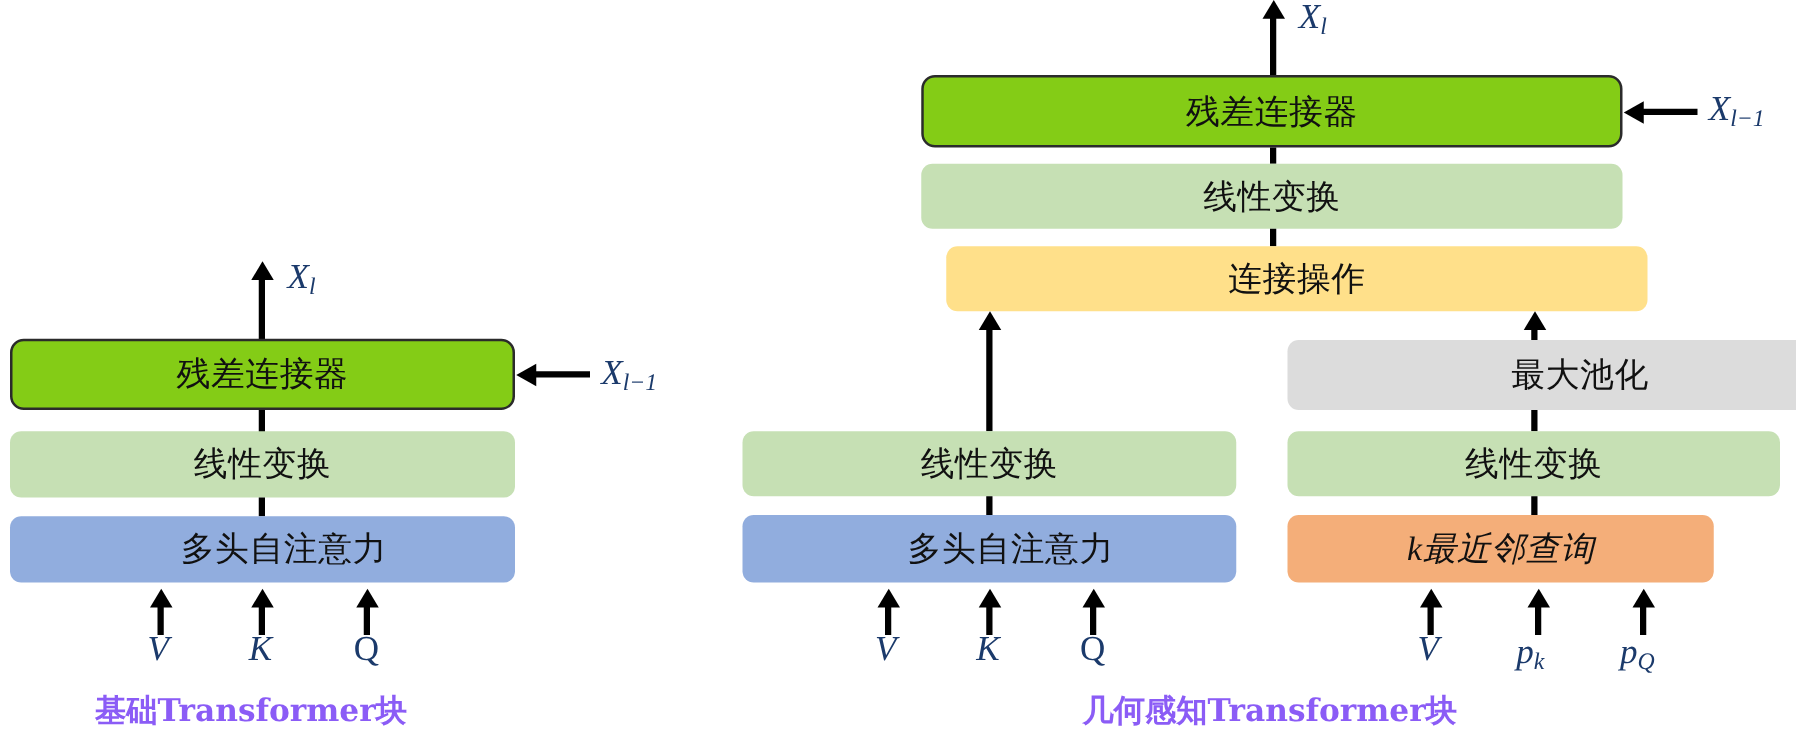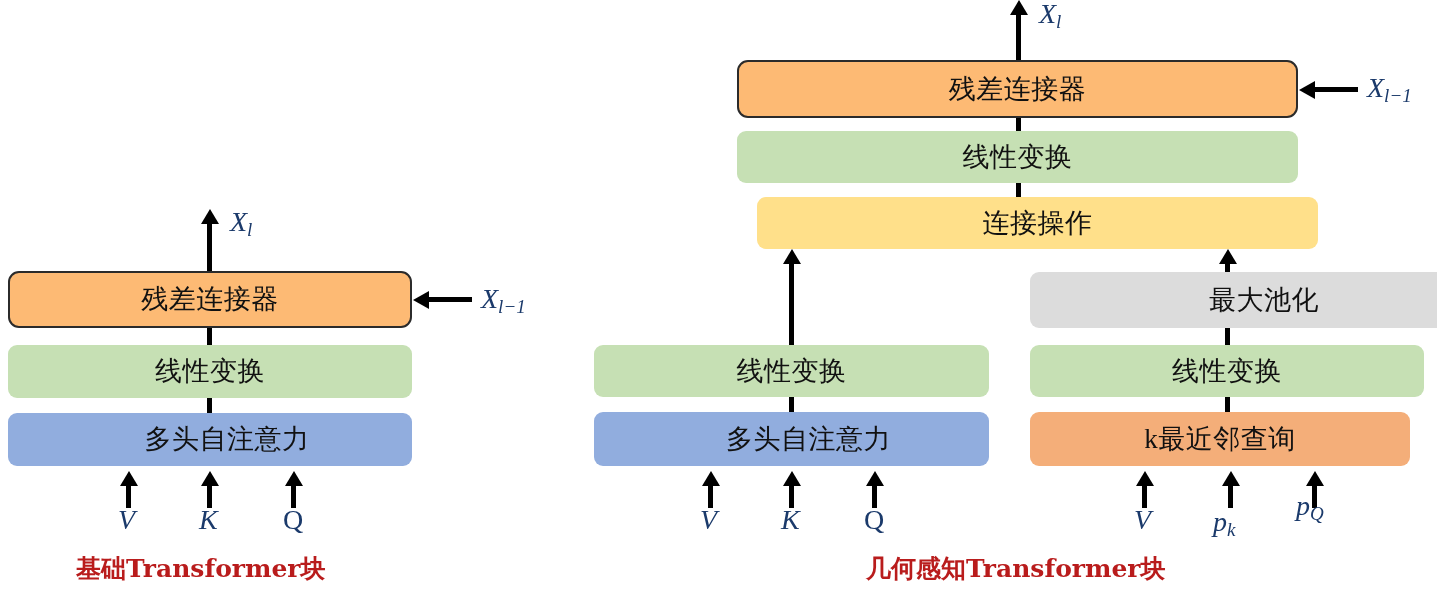--- a/index.html
+++ b/index.html
@@ -13,21 +13,21 @@
   
   .box{
     position:absolute;box-sizing:border-box;
     display:flex;align-items:center;justify-content:center;
     border-radius:9px;
     font-size:27px;line-height:1;
     color:#111111;
     letter-spacing:.5px;
     white-space:nowrap;
   }
-  .box.plain{background:#fdba74;border:2px solid #2b2b2b;border-radius:11px;}
+  .box.plain{background:#84cc16;border:2px solid #2b2b2b;border-radius:11px;}
   .box.green{background:#c6e0b4;}
   .box.blue{background:#91adde;padding-left:34px;}
   .box.yellow{background:#ffe08a;}
   .box.gray{background:#dcdcdc;}
   .box.orange{background:#f4ae79;}
 
   
   .vline{position:absolute;background:#000000;width:5px;}
   .hline{position:absolute;background:#000000;height:5px;}
   .arrowhead-up{
@@ -55,21 +55,21 @@
   }
   .math .sub{font-size:19px;vertical-align:-5px;font-style:italic;}
   .math.upright{font-style:normal;}
 
   
   .caption{
     position:absolute;
     font-family:"DejaVu Serif","Liberation Serif",serif;
     font-weight:700;
     font-size:25px;
-    color:#b91c1c;
+    color:#8b5cf6;
     white-space:nowrap;
     line-height:1;
   }
 </style>
 </head>
 <body>
 
 <div class="stage">
 
   <div class="vline" style="left:207px;top:222px;height:50px;"></div>
@@ -155,35 +155,35 @@
   <div class="arrowhead-up" style="left:1219px;top:249px;"></div>
 
   <div class="box gray" style="left:1030px;top:272px;width:468px;height:56px;text-align:center;">最大池化</div>
 
   <div class="vline" style="left:1225px;top:328px;height:17px;"></div>
 
   <div class="box green" style="left:1030px;top:345px;width:394px;height:52px;">线性变换</div>
 
   <div class="vline" style="left:1225px;top:397px;height:15px;"></div>
 
-  <div class="box orange" style="left:1030px;top:412px;width:380px;height:54px;">k最近邻查询</div>
+  <div class="box orange" style="left:1030px;top:412px;width:341px;height:54px;font-style:italic;">k最近邻查询</div>
 
   <div class="vline" style="left:1142px;top:484px;height:24px;"></div>
   <div class="arrowhead-up" style="left:1136px;top:471px;"></div>
   <div class="math" style="left:1134px;top:506px;">
     <span>V</span><span class="sub"></span>
   </div>
 
   <div class="vline" style="left:1228px;top:484px;height:24px;"></div>
   <div class="arrowhead-up" style="left:1222px;top:471px;"></div>
   <div class="math" style="left:1213px;top:508px;">
     <span>p</span><span class="sub">k</span>
   </div>
 
   <div class="vline" style="left:1312px;top:484px;height:24px;"></div>
   <div class="arrowhead-up" style="left:1306px;top:471px;"></div>
-  <div class="math" style="left:1296px;top:492px;">
+  <div class="math" style="left:1296px;top:508px;">
     <span>p</span><span class="sub">Q</span>
   </div>
 
   <div class="caption" style="left:866px;top:556px;">几何感知Transformer块</div>
 
 </div>
 
 </body></html>

